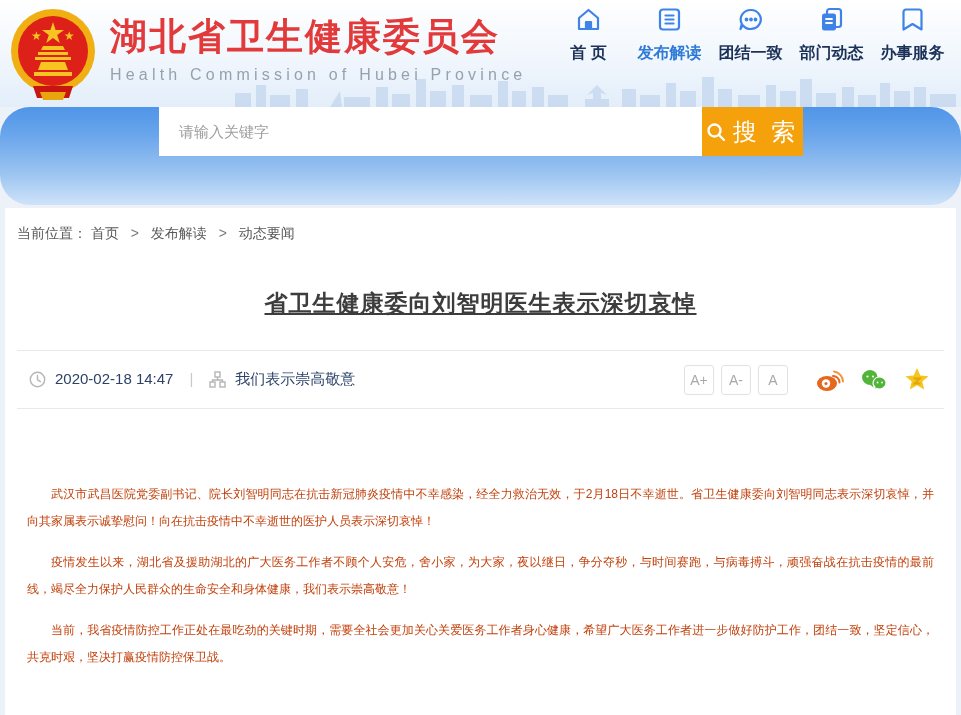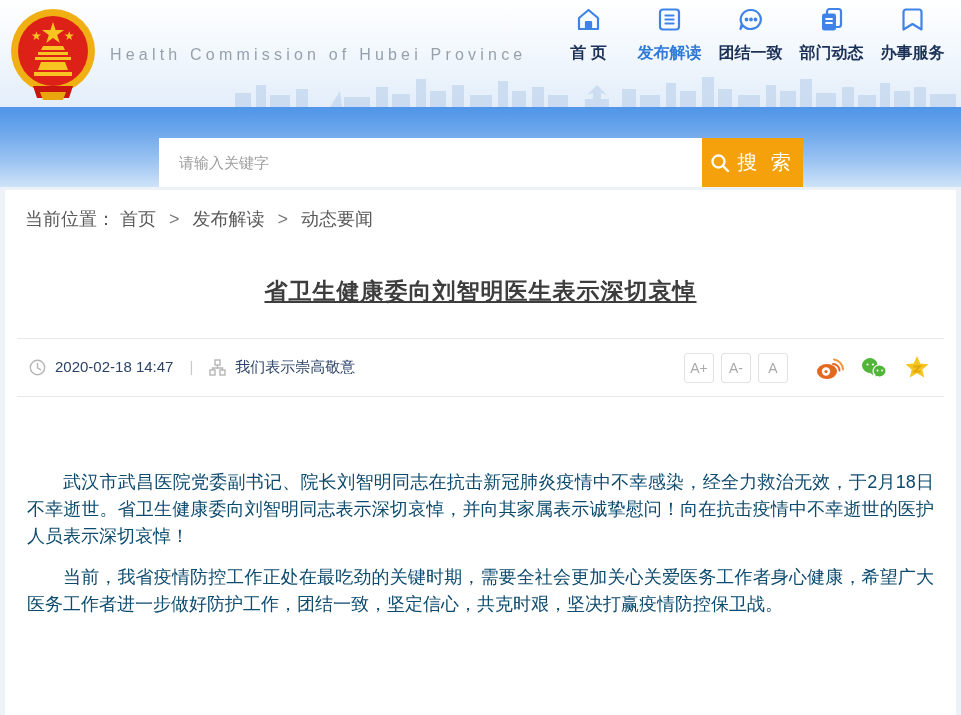--- a/index.html
+++ b/index.html
@@ -61,63 +61,64 @@
     margin-top: 9px;
     font-size: 16px;
     font-weight: bold;
     color: #1c3158;
     white-space: nowrap;
   }
   .nav-item.active .nav-label { color: #2e7ad6; }
 
   
   .search-band {
-    height: 80px;
+    height: 98px;
     background: linear-gradient(180deg, #4f95e8 0%, #69a5eb 28%, #9cc4f1 68%, #cfe3f8 100%);
     display: flex;
-    align-items: flex-end;
+    align-items: flex-start;
+    border-radius: 30px;
   }
   .search-box { display: flex; margin-left: 159px; }
   .search-input {
     width: 543px;
     height: 49px;
     border: none;
     outline: none;
     padding: 0 20px;
     font-size: 15px;
     color: #333;
     font-family: "Liberation Sans", "DejaVu Sans", sans-serif;
   }
   .search-input::placeholder { color: #9d9d9d; }
   .search-btn {
     width: 101px;
     height: 49px;
     border: none;
     background: #f4a10b;
     color: #fff;
-    font-size: 20px;
+    font-size: 24px;
     letter-spacing: 4px;
     display: flex;
     align-items: center;
     justify-content: center;
     gap: 7px;
     cursor: pointer;
     font-family: "Liberation Sans", "DejaVu Sans", sans-serif;
   }
 
   
   .content {
     background: #ffffff;
     margin: 3px 5px 0 5px;
     min-height: 529px;
     padding-bottom: 10px;
   }
   .breadcrumb {
-    padding: 17px 0 0 20px;
-    font-size: 18px;
+    padding: 17px 0 0 12px;
+    font-size: 14px;
     color: #595959;
   }
   .breadcrumb a { color: #595959; text-decoration: none; cursor: pointer; }
   .crumb-sep { margin: 0 8px; color: #7a7a7a; }
 
   .article-title {
     text-align: center;
     margin-top: 45px;
     font-size: 23px;
     font-weight: bold;
@@ -148,22 +149,22 @@
     font-size: 14px;
     display: flex; align-items: center; justify-content: center;
     margin-left: 7px;
     cursor: pointer;
   }
   .share-icon { margin-left: 16px; display: flex; align-items: center; cursor: pointer; }
   .share-icon:first-of-type { margin-left: 28px; }
 
   .article-body { padding: 72px 22px 0 22px; }
   .article-body p {
-    font-size: 18px;
-    color: #0c4a6e;
+    font-size: 12px;
+    color: #c2410c;
     line-height: 27px;
     text-indent: 2em;
     text-align: justify;
     margin-bottom: 14px;
   }
 </style>
 </head>
 <body>
 
 <div class="header">
@@ -218,20 +219,21 @@
         <path d="M60 22 l1.4 4.2 4.4 0 -3.6 2.6 1.4 4.2 -3.6 -2.6 -3.6 2.6 1.4 -4.2 -3.6 -2.6 4.4 0 z" transform="scale(0.8) translate(14,7)"></path>
         <rect x="28" y="44" width="30" height="3"></rect>
         <rect x="25" y="49" width="36" height="3"></rect>
         <path d="M31 54 h24 l3 8 h-30 z"></path>
         <rect x="24" y="64" width="38" height="4"></rect>
         <path d="M33 38 h20 l2 4 h-24 z"></path>
       </g>
     </svg>
 
     <div class="brand">
+      <div class="brand-title">湖北省卫生健康委员会</div>
       <div class="brand-sub">Health Commission of Hubei Province</div>
     </div>
   </div>
 
   <div class="nav">
     <div class="nav-item">
       <span class="nav-icon">
         <svg width="27" height="27" viewBox="0 0 27 27" fill="none" stroke="#3f83e8" stroke-width="2.2" stroke-linejoin="round">
           <path d="M4 12 L13.5 4 L23 12 V23 H4 Z"></path>
           <path d="M11 23 v-7 h5 v7" fill="#3f83e8"></path>
@@ -357,16 +359,17 @@
         <svg width="26" height="25" viewBox="0 0 26 25">
           <path d="M13 1 l3.3 7.4 8.2 0.8 -6.2 5.4 1.9 8 -7.2 -4.3 -7.2 4.3 1.9 -8 -6.2 -5.4 8.2 -0.8 Z" fill="#f6c51f"></path>
           <path d="M9.5 11.5 h6.5 l-5.5 5 h6" fill="none" stroke="#e0a70a" stroke-width="1.8"></path>
         </svg>
       </span>
     </div>
   </div>
 
   <div class="article-body">
     <p>武汉市武昌医院党委副书记、院长刘智明同志在抗击新冠肺炎疫情中不幸感染，经全力救治无效，于2月18日不幸逝世。省卫生健康委向刘智明同志表示深切哀悼，并向其家属表示诚挚慰问！向在抗击疫情中不幸逝世的医护人员表示深切哀悼！</p>
+    <p>疫情发生以来，湖北省及援助湖北的广大医务工作者不顾个人安危，舍小家，为大家，夜以继日，争分夺秒，与时间赛跑，与病毒搏斗，顽强奋战在抗击疫情的最前线，竭尽全力保护人民群众的生命安全和身体健康，我们表示崇高敬意！</p>
     <p>当前，我省疫情防控工作正处在最吃劲的关键时期，需要全社会更加关心关爱医务工作者身心健康，希望广大医务工作者进一步做好防护工作，团结一致，坚定信心，共克时艰，坚决打赢疫情防控保卫战。</p>
   </div>
 
 </div>
 
 </body></html>

